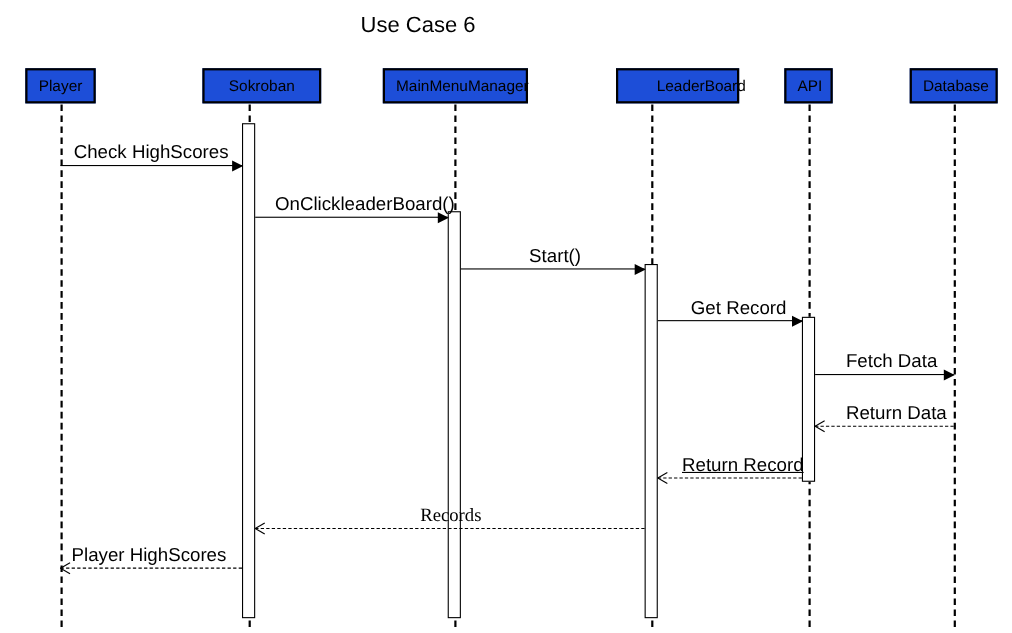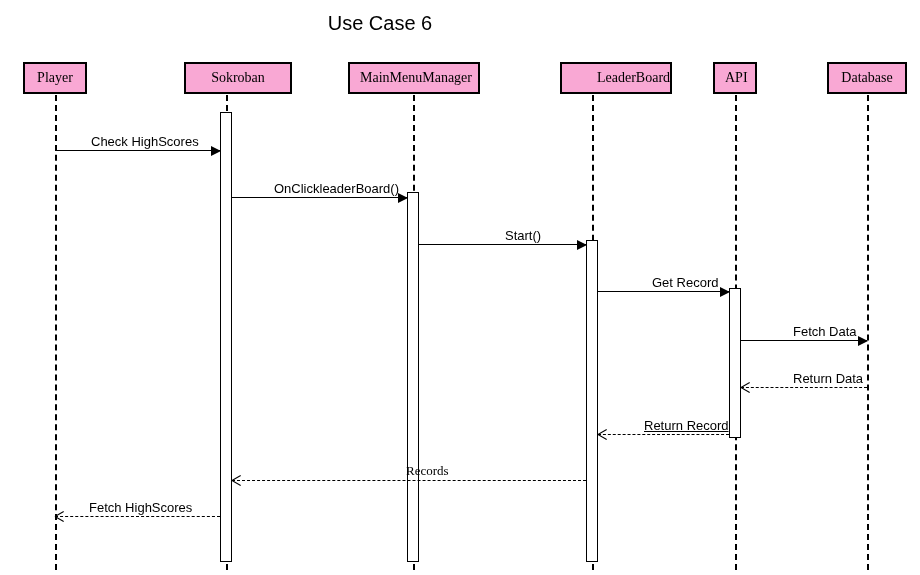--- a/index.html
+++ b/index.html
@@ -17,26 +17,25 @@
     top: 12px;
     left: 0;
     width: 760px;
     text-align: center;
     font-size: 20px;
     color: #000;
   }
   .participant {
     position: absolute;
     border: 2px solid #000;
-    background: #f9a8d4;
+    background: #1d4ed8;
     font-size: 14px;
     padding: 6px 10px;
     text-align: center;
     box-sizing: border-box;
-    font-family: Liberation Serif, serif;
   }
   .lifeline {
     position: absolute;
     border-left: 2px dashed #000;
     top: 95px;
     bottom: 5px;
   }
   .activation {
     position: absolute;
     width: 12px;
@@ -50,24 +49,23 @@
   }
   .msg.solid {
     border-top: 1.5px solid #000;
   }
   .msg.dashed {
     border-top: 1.5px dashed #000;
   }
   .msg .label {
     position: absolute;
     bottom: 2px;
-    font-size: 13px;
+    font-size: 17px;
     white-space: nowrap;
     color: #000;
-    margin-left: 24px;
   }
   .arrow-right, .arrow-left, .arrow-right-open, .arrow-left-open {
     position: absolute;
     width: 0;
     height: 0;
   }
   .arrow-right {
     border-top: 5px solid transparent;
     border-bottom: 5px solid transparent;
     border-left: 10px solid #000;
@@ -145,15 +143,15 @@
   <span class="label" style="left:22px;text-decoration:underline;">Return Record</span>
   <div class="arrow-left-open"></div>
 </div>
 
 <div class="msg dashed" style="left:232px; top:480px; width:354px;font-family:Liberation Serif, serif;">
   <span class="label" style="left:150px;">Records</span>
   <div class="arrow-left-open"></div>
 </div>
 
 <div class="msg dashed" style="left:55px; top:516px; width:165px;">
-  <span class="label" style="left:10px;">Fetch HighScores</span>
+  <span class="label" style="left:10px;">Player HighScores</span>
   <div class="arrow-left-open"></div>
 </div>
 
 </body></html>

